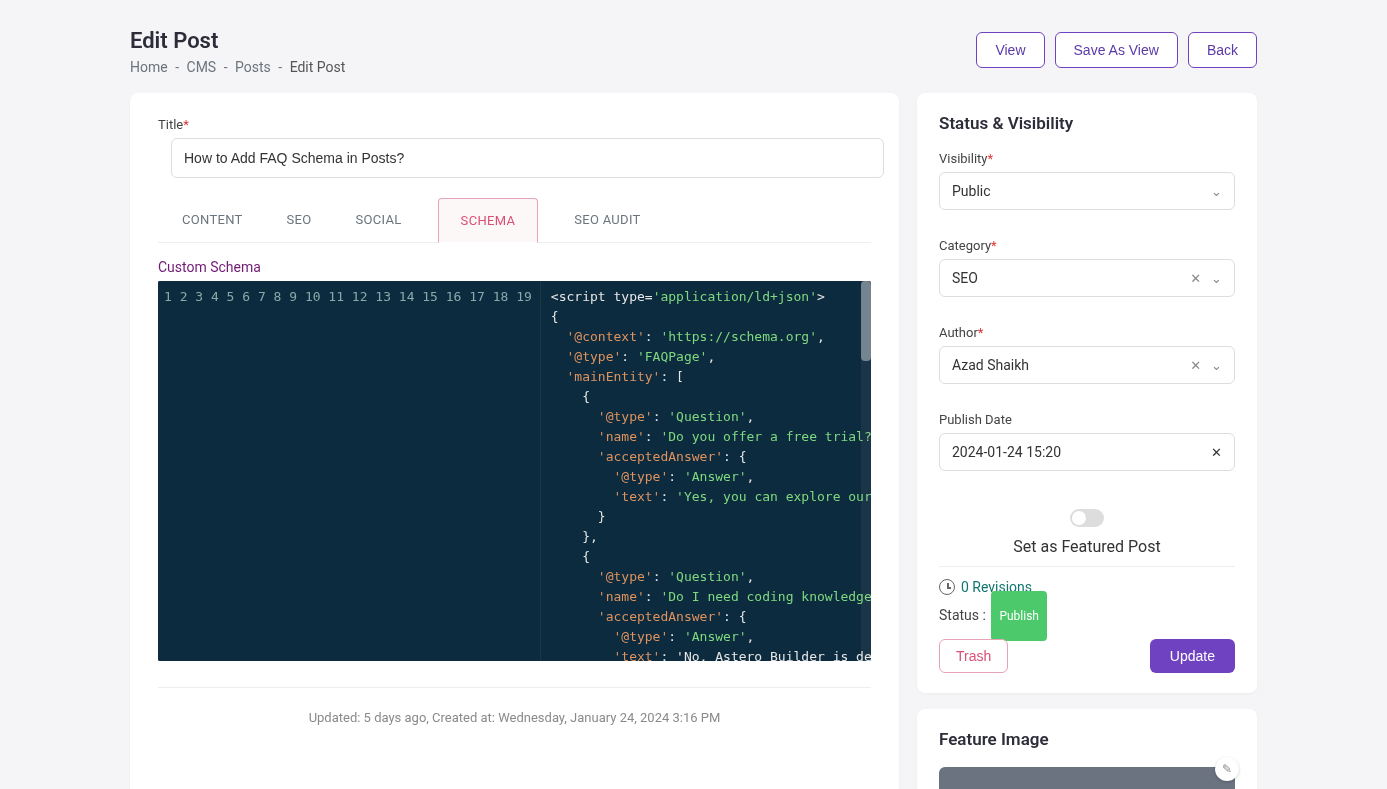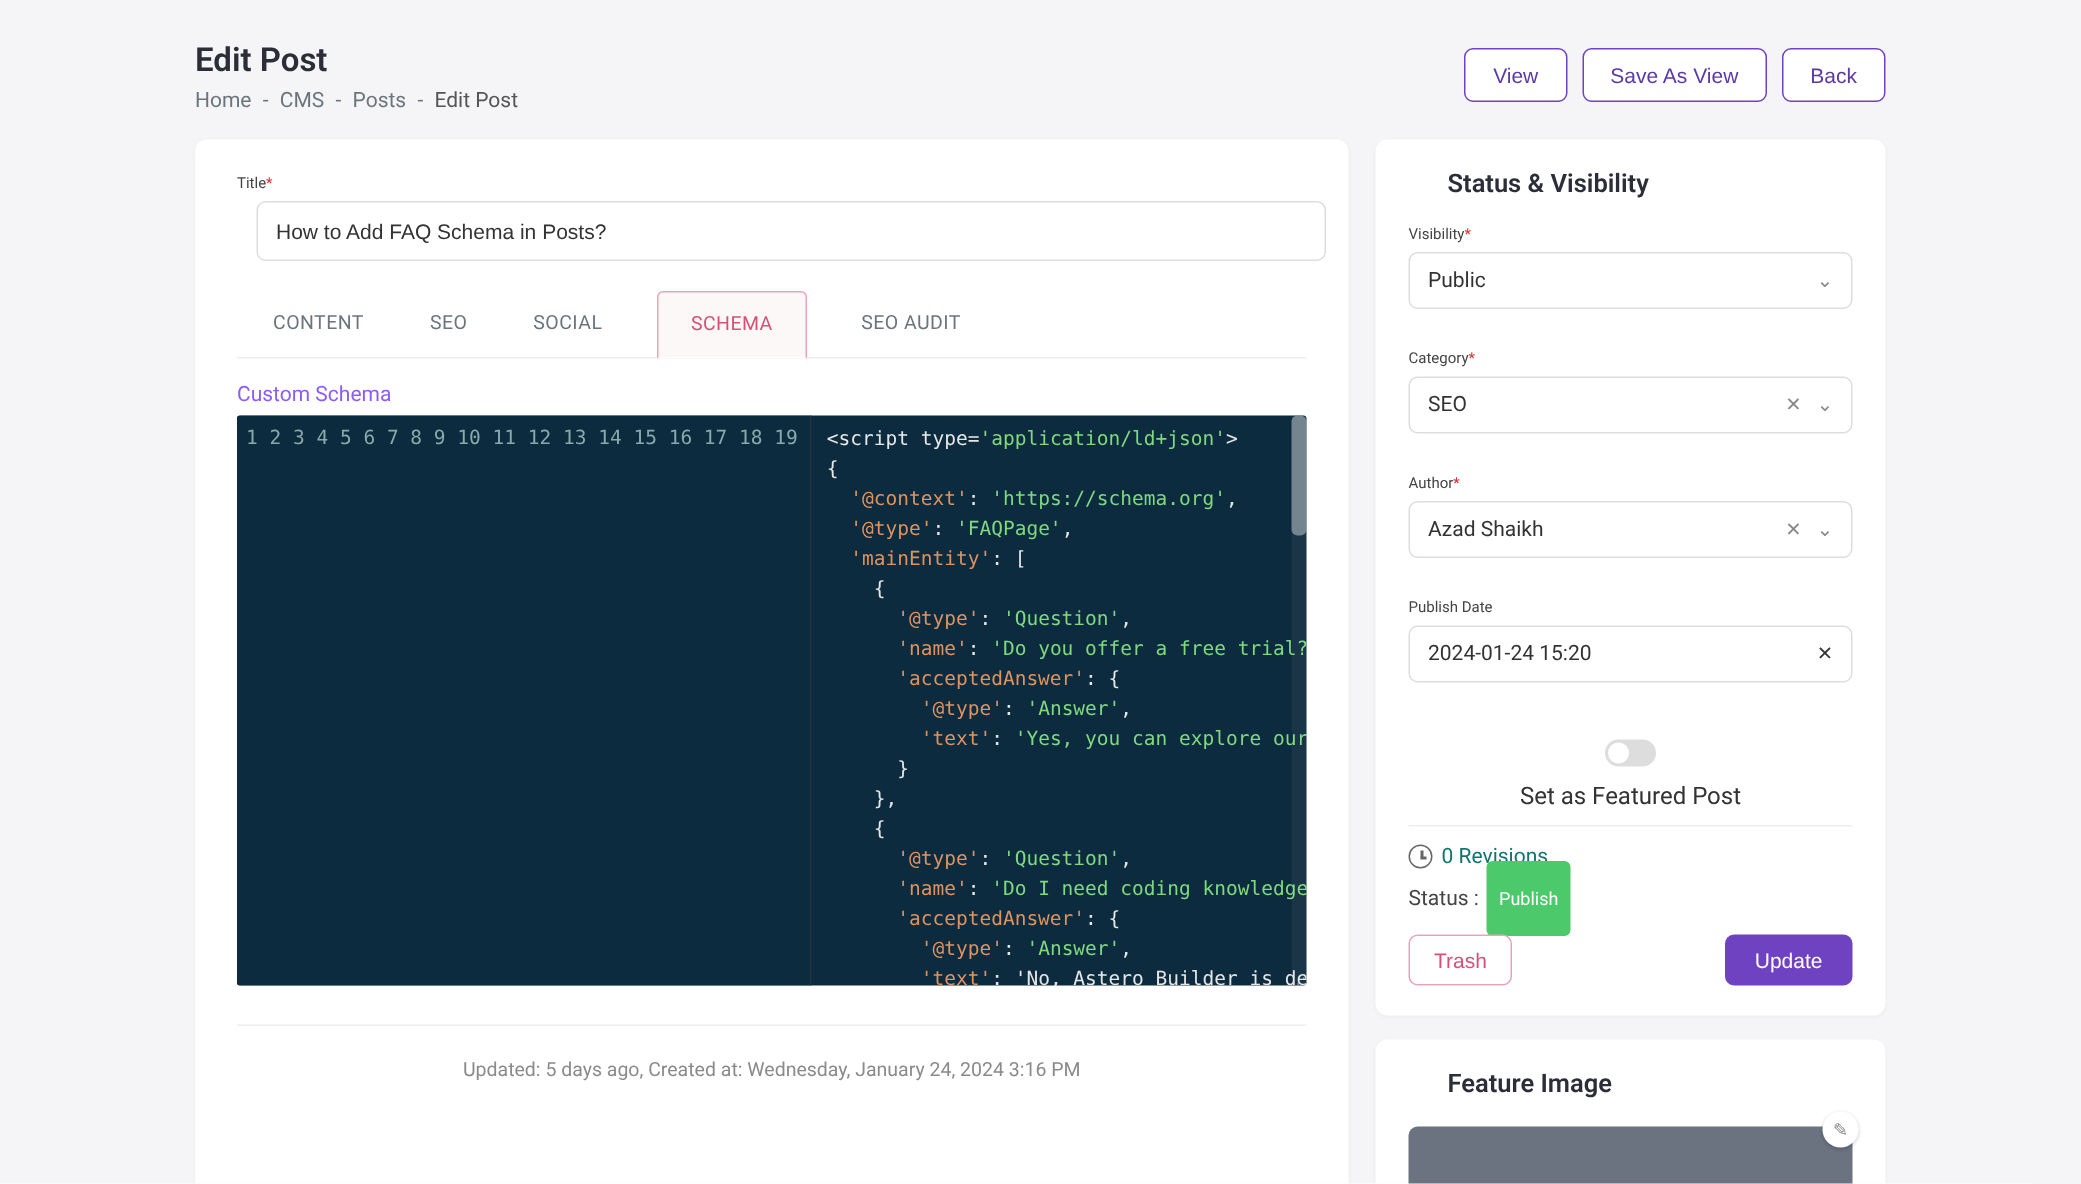--- a/index.html
+++ b/index.html
@@ -53,21 +53,21 @@
 }
 .side-card {
   width: 340px;
   background: #fff;
   border-radius: 8px;
   padding: 20px 22px;
   box-shadow: 0 1px 3px rgba(0,0,0,0.04);
   margin-bottom: 16px;
 }
 .label {
-  font-size: 10px;
+  font-size: 13px;
   color: #444;
   margin-bottom: 6px;
   display: block;
 }
 .req { color: #d33; }
 .input-text {
   width: 100%;
   border: 1px solid #ddd;
   border-radius: 6px;
   padding: 11px 12px;
@@ -93,21 +93,21 @@
   color: #d84f77;
   border: 1px solid #e9a3b9;
   border-bottom: 1px solid #fff;
   margin-bottom: -1px;
   border-radius: 4px 4px 0 0;
   background: #fdf8f8;
   padding: 14px 22px;
 }
 .section-label {
   font-size: 14px;
-  color: #8b5cf6;
+  color: #701a75;
   margin-top: 16px;
   margin-bottom: 6px;
 }
 .code-editor {
   display: flex;
   background: #0d2b3e;
   border-radius: 2px;
   height: 380px;
   overflow: hidden;
   position: relative;
@@ -161,21 +161,20 @@
   text-align: center;
   padding: 22px 0 8px 0;
   border-top: 1px solid #eee;
   margin-top: 26px;
 }
 .side-title {
   font-size: 17px;
   font-weight: 600;
   color: #2d2d3a;
   margin-bottom: 18px;
-  margin-left: 26px;
 }
 .field { margin-bottom: 28px; }
 .select-box {
   border: 1px solid #ddd;
   border-radius: 6px;
   padding: 10px 12px;
   font-size: 14px;
   display: flex;
   justify-content: space-between;
   align-items: center;

